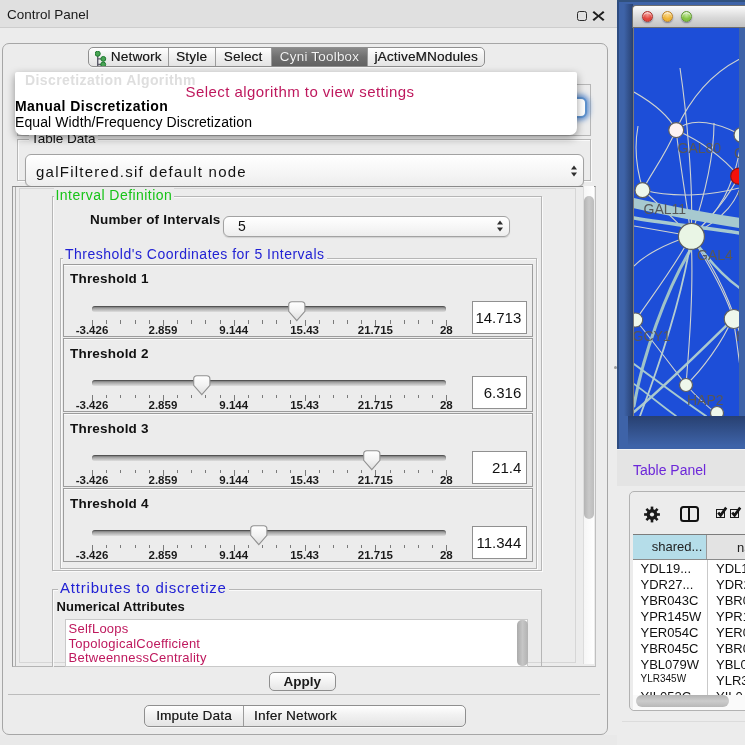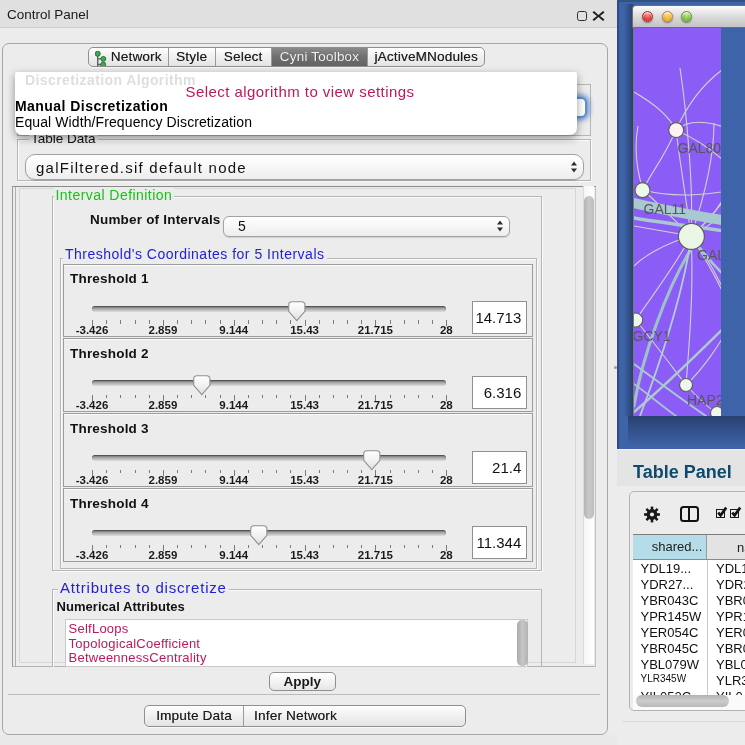--- a/index.html
+++ b/index.html
@@ -39,21 +39,21 @@
 <div class="tab" style="width:52px;">Style</div>
 <div class="tab" style="width:62px;">Select</div>
 <div class="tab sel" style="width:107px;">Cyni Toolbox</div>
 <div class="tab" style="width:128px;">jActiveMNodules</div>
 </div>
 <div class="abs" style="left:17px;top:84px;width:574px;height:52px;border:1px solid #b6b6b6;"></div>
 <div class="abs" style="left:450px;top:97px;width:137px;height:21px;border-radius:6px;background:#fff;border:2px solid #5e91cc;box-shadow:0 0 5px 2.5px rgba(85,135,205,.85);"></div>
 <div class="carr" style="left:570px;top:98px;"></div>
 <div class="group" style="left:17px;top:139px;width:574px;height:42px;background:#ececec;"></div>
 <div class="gtitle" style="left:29px;top:130.5px;color:#111;font-size:13.5px;">Table Data</div>
-<div class="combo" style="left:25px;top:154px;width:559px;height:26px;border-radius:10px;">
+<div class="combo" style="left:25px;top:154px;width:559px;height:33px;">
     <span class="ctext" style="left:10px;font-size:15px;letter-spacing:1.25px;">galFiltered.sif default node</span>
     <span class="carr"></span>
   </div>
 <div class="abs" style="left:12px;top:185.5px;width:584px;height:481.5px;background:#ececec;border-top:1px solid #8a8a8a;border-left:1px solid #9a9a9a;border-right:1px solid #c0c0c0;border-bottom:1px solid #b4b4b4;"></div>
 <div class="abs" style="left:14.5px;top:186.5px;width:1px;height:479.5px;background:#b0b0b0;"></div>
 <div class="abs" style="left:19px;top:188px;width:557px;height:475px;border:1px solid #d6d6d6;"></div>
 <div class="abs" style="left:583px;top:186px;width:11px;height:478px;background:linear-gradient(90deg,#f6f6f6,#ffffff);border-left:1px solid #dcdcdc;"></div>
 <div class="abs" style="left:583.5px;top:196px;width:10px;height:323px;border-radius:5px;background:linear-gradient(90deg,#b4b4b4,#c9c9c9 50%,#bdbdbd);"></div>
 <div class="group" style="left:52px;top:196px;width:490px;height:374.5px;"></div>
 <div class="gtitle" style="left:53.5px;top:187px;color:#17c317;font-size:14px;letter-spacing:0.45px;">Interval Definition</div>
@@ -268,21 +268,21 @@
 </div>
 <div class="abs" style="left:0;top:735px;width:617px;height:10px;background:#e9e9e9;"></div>
 <div class="abs" style="left:617px;top:0;width:128px;height:449px;background:#3e63a8;border-left:2px solid #2e4c80;"></div>
 <div class="abs" style="left:617px;top:0;width:128px;height:2px;background:#31517e;"></div>
 <div class="abs" style="left:624px;top:4px;width:9px;height:412px;background:linear-gradient(90deg,rgba(18,30,58,0),rgba(18,30,58,.5));"></div>
 <div class="abs" style="left:628px;top:416px;width:117px;height:30px;background:linear-gradient(rgba(18,30,58,.5),rgba(18,30,58,0));"></div>
 <div class="abs" style="left:632px;top:5px;width:113px;height:23px;background:linear-gradient(#fbfbfb,#d9d9d9 55%,#c3c3c3);border:1px solid #6d6d6d;border-right:none;border-radius:4px 0 0 0;"></div>
 <div class="abs" style="left:642.0px;top:11px;width:11px;height:11px;box-shadow:inset 0 1.5px 1px rgba(255,255,255,.75), 0 1px 1.5px rgba(40,40,80,.5);border-radius:50%;background:radial-gradient(circle at 50% 30%, #f39791, #e2453e 55%, #e2453e);border:1px solid #a8322c;"></div>
 <div class="abs" style="left:661.5px;top:11px;width:11px;height:11px;box-shadow:inset 0 1.5px 1px rgba(255,255,255,.75), 0 1px 1.5px rgba(40,40,80,.5);border-radius:50%;background:radial-gradient(circle at 50% 30%, #fbd98c, #efb537 55%, #efb537);border:1px solid #bb8326;"></div>
 <div class="abs" style="left:681.0px;top:11px;width:11px;height:11px;box-shadow:inset 0 1.5px 1px rgba(255,255,255,.75), 0 1px 1.5px rgba(40,40,80,.5);border-radius:50%;background:radial-gradient(circle at 50% 30%, #c6e9a2, #84c443 55%, #84c443);border:1px solid #5f9830;"></div>
-<div class="abs" style="left:633px;top:28px;width:88px;height:388px;background:#8b5cf6;border-left:1px solid #7a7a7a;overflow:hidden;">
+<div class="abs" style="left:633px;top:28px;width:106px;height:388px;background:#1d4ed8;border-left:1px solid #7a7a7a;overflow:hidden;">
 <svg width="112" height="388" viewBox="0 0 112 388" style="position:absolute;left:0;top:0;font-family:'Liberation Sans',sans-serif;">
 <g stroke="#cfd3cf" stroke-width="1.1" fill="none">
 <path d="M42 102 C 60 62, 85 40, 112 28"></path>
 <path d="M42 102 C 58 88, 85 95, 107 107"></path>
 <path d="M42 102 C 30 130, 15 148, 9 162"></path>
 <path d="M9 162 C 2 140, 0 120, 4 98"></path>
 <path d="M9 162 C 25 176, 42 194, 57 208"></path>
 <path d="M9 162 C 40 170, 80 168, 112 158"></path>
 <path d="M57 208 C 52 170, 46 135, 42 102"></path>
 <path d="M57 208 C 60 160, 52 80, 46 40"></path>
@@ -332,21 +332,21 @@
 <text x="9.6" y="185.5">GAL11</text>
 <text x="63" y="232">GAL4</text>
 <text x="-1.5" y="313">GCY1</text>
 <text x="102" y="313">HA</text>
 <text x="53" y="377">HAP2</text>
 </g>
 </svg>
 </div>
 <div class="abs" style="left:617px;top:449px;width:128px;height:296px;background:#ececec;"></div>
 <div class="abs" style="left:617px;top:449px;width:128px;height:37px;background:#e4e4e4;border-top:1px solid #f2f2f2;"></div>
-<div class="abs" style="left:633px;top:462px;font-size:18px;color:#0c4a6e;font-weight:bold;">Table Panel</div>
+<div class="abs" style="left:633px;top:462px;font-size:14px;color:#6d28d9;">Table Panel</div>
 <div class="abs" style="left:628.5px;top:490.5px;width:126px;height:220px;background:#ececec;border:1px solid #b2b2b2;border-radius:5px;"></div>
 <svg class="abs" style="left:644px;top:505.5px;" width="16" height="17" viewBox="0 0 16 17">
     <g fill="#1a1a1a">
       <rect x="6.7" y="0.6" width="2.6" height="3.4" transform="rotate(0 8 8.5)"></rect>
       <rect x="6.7" y="0.6" width="2.6" height="3.4" transform="rotate(45 8 8.5)"></rect>
       <rect x="6.7" y="0.6" width="2.6" height="3.4" transform="rotate(90 8 8.5)"></rect>
       <rect x="6.7" y="0.6" width="2.6" height="3.4" transform="rotate(135 8 8.5)"></rect>
       <rect x="6.7" y="0.6" width="2.6" height="3.4" transform="rotate(180 8 8.5)"></rect>
       <rect x="6.7" y="0.6" width="2.6" height="3.4" transform="rotate(225 8 8.5)"></rect>
       <rect x="6.7" y="0.6" width="2.6" height="3.4" transform="rotate(270 8 8.5)"></rect>

